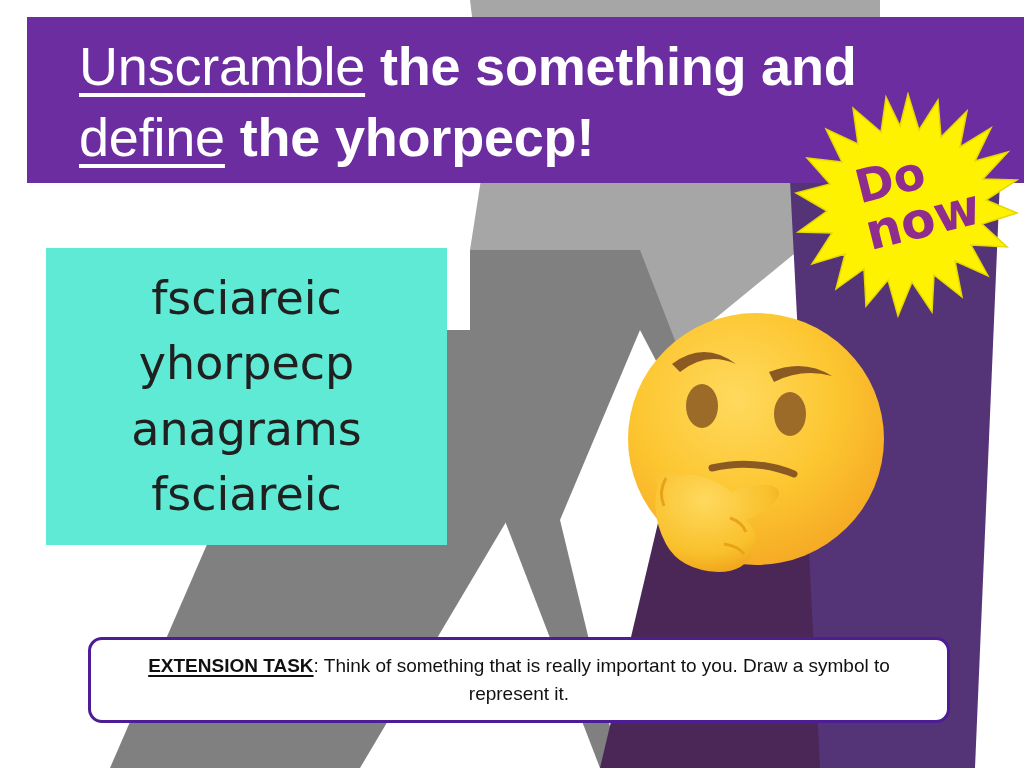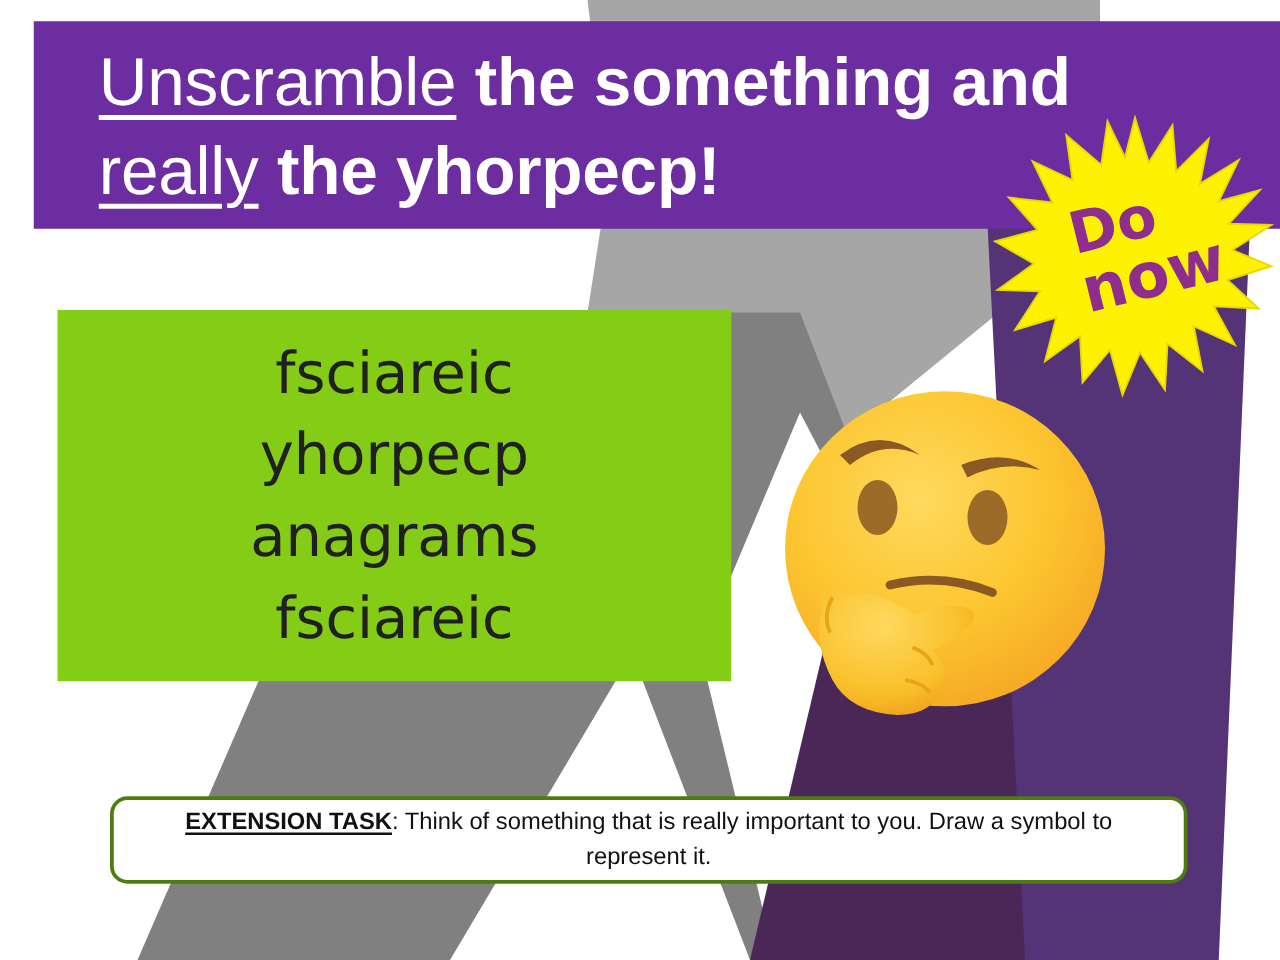--- a/index.html
+++ b/index.html
@@ -52,23 +52,23 @@
     text-decoration-thickness: 4px;
     text-underline-offset: 8px;
     margin-top: 36px;
   }
 
   
   #anagram-box {
     position: absolute;
     left: 46px;
     top: 248px;
-    width: 539px;
+    width: 401px;
     height: 297px;
-    background: #84cc16;
+    background: #5eead4;
     z-index: 6;
     display: flex;
     flex-direction: column;
     align-items: center;
     justify-content: center;
     gap: 2px;
   }
   .anagram-word {
     font-size: 46px;
     color: #202020;
@@ -99,23 +99,23 @@
     z-index: 7;
   }
   #thinking-emoji svg { display: block; width: 280px; height: 285px; }
 
   
   #extension-box {
     position: absolute;
     left: 88px;
     top: 637px;
     width: 862px;
-    height: 70px;
+    height: 86px;
     background: #ffffff;
-    border: 3px solid #4d7c0f;
+    border: 3px solid #4c1d95;
     border-radius: 14px;
     z-index: 9;
     display: flex;
     align-items: center;
     justify-content: center;
     box-sizing: border-box;
     padding: 4px 26px;
   }
   #extension-text {
     font-size: 19px;
@@ -152,21 +152,21 @@
 
       <polygon points="790,180 1010,180 980,768 820,768" fill="#553377"></polygon>
 
       <polygon points="1000,180 1024,180 1024,768 975,768" fill="#FFFFFF"></polygon>
     </svg>
   </div>
 
   <div id="header-bar">
     <div id="header-text">
       <span class="hl-underline">Unscramble</span><span> the something and</span><br>
-      <span class="hl-underline">really</span><span> the yhorpecp!</span>
+      <span class="hl-underline">define</span><span> the yhorpecp!</span>
     </div>
   </div>
 
   <div id="anagram-box">
     <div class="anagram-word">fsciareic</div>
     <div class="anagram-word">yhorpecp</div>
     <div class="anagram-word">anagrams</div>
     <div class="anagram-word">fsciareic</div>
   </div>
 

